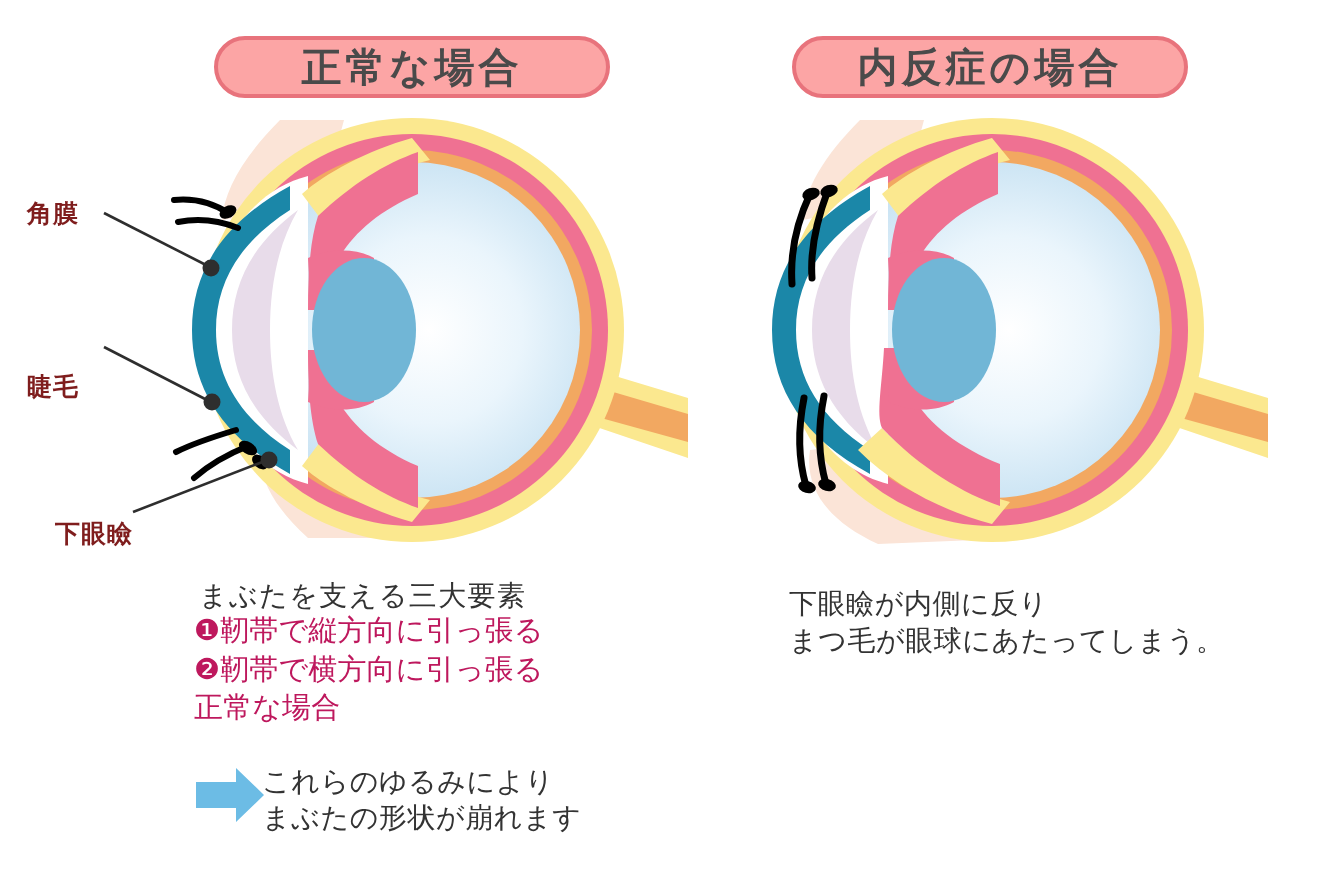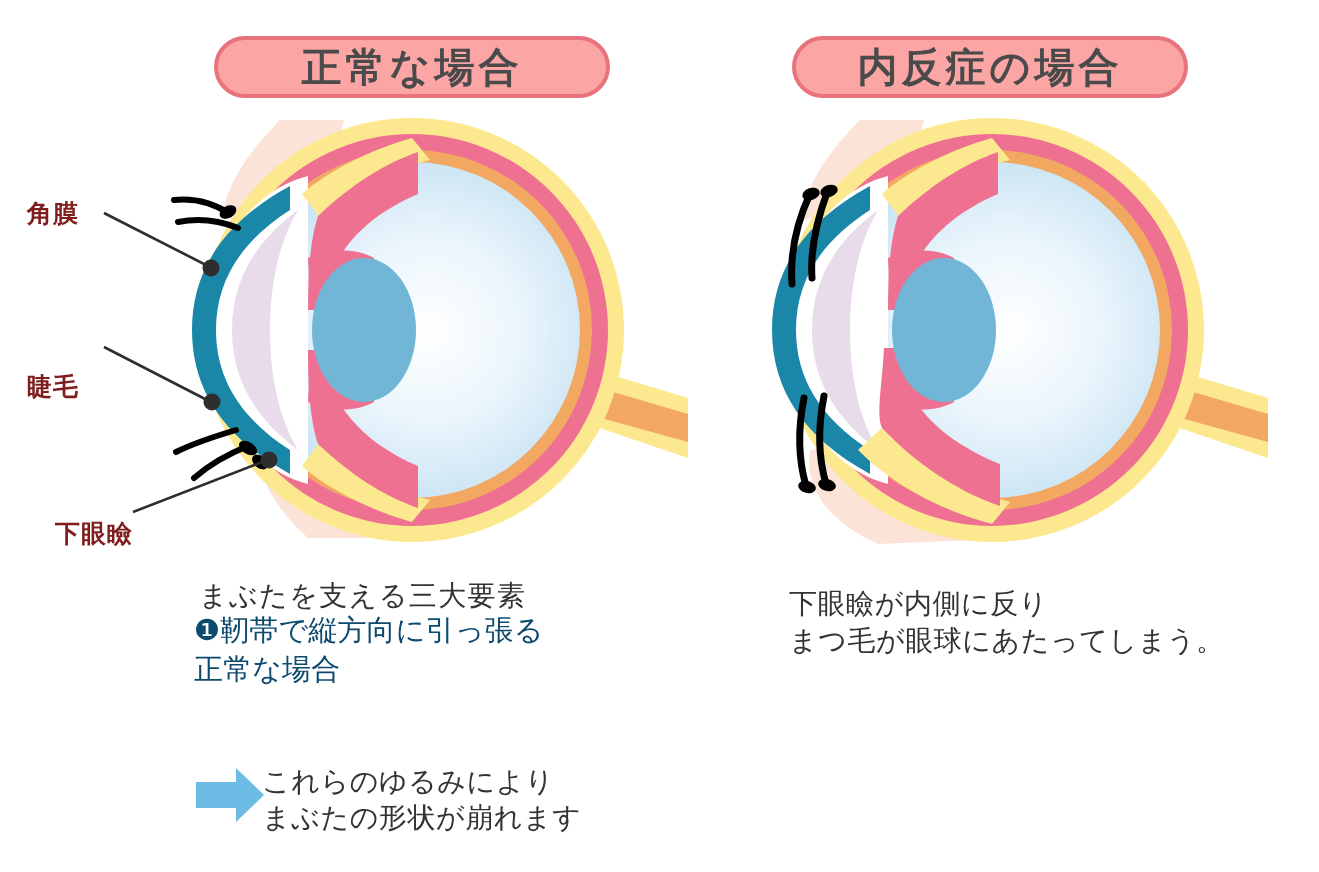--- a/index.html
+++ b/index.html
@@ -50,21 +50,21 @@
     font-size:27px;
     line-height:1.30;
     letter-spacing:.02em;
     color:#333333;
     white-space:pre-line;
   }
   #heading-three{left:199px;top:556px;font-size:28px;letter-spacing:.05em;margin-top:22px;}
   .bullet-list{
     position:absolute;left:194px;top:611px;
     font-size:29px;line-height:1.33;letter-spacing:.005em;
-    color:#0c4a6e;
+    color:#be185d;
   }
   .bullet-row{display:block;white-space:nowrap;}
   #result-text{left:262px;top:764px;font-size:28px;line-height:1.30;}
   #caption-entropion{left:789px;top:553px;font-size:28px;line-height:1.33;margin-top:32px;}
 
   
   #flow-arrow{position:absolute;left:196px;top:766px;width:68px;height:58px;}
 
   
   .eye-fig{position:absolute;}
@@ -251,20 +251,21 @@
   <div id="label-cornea" class="callout-label">角膜</div>
 
   <div id="label-lash" class="callout-label">睫毛</div>
 
   <div id="label-lowerlid" class="callout-label">下眼瞼</div>
 
   <div id="heading-three" class="body-text">まぶたを支える三大要素</div>
 
   <div class="bullet-list">
     <span class="bullet-row">❶靭帯で縦方向に引っ張る</span>
+    <span class="bullet-row">❷靭帯で横方向に引っ張る</span>
     <span class="bullet-row">正常な場合</span>
   </div>
 
   <svg id="flow-arrow" viewBox="0 0 68 58">
     <path d="M0 16 H40 V2 L68 29 L40 56 V42 H0 Z" fill="#6cbce5"></path>
   </svg>
 
   <div id="result-text" class="body-text">これらのゆるみにより
 まぶたの形状が崩れます</div>
 

